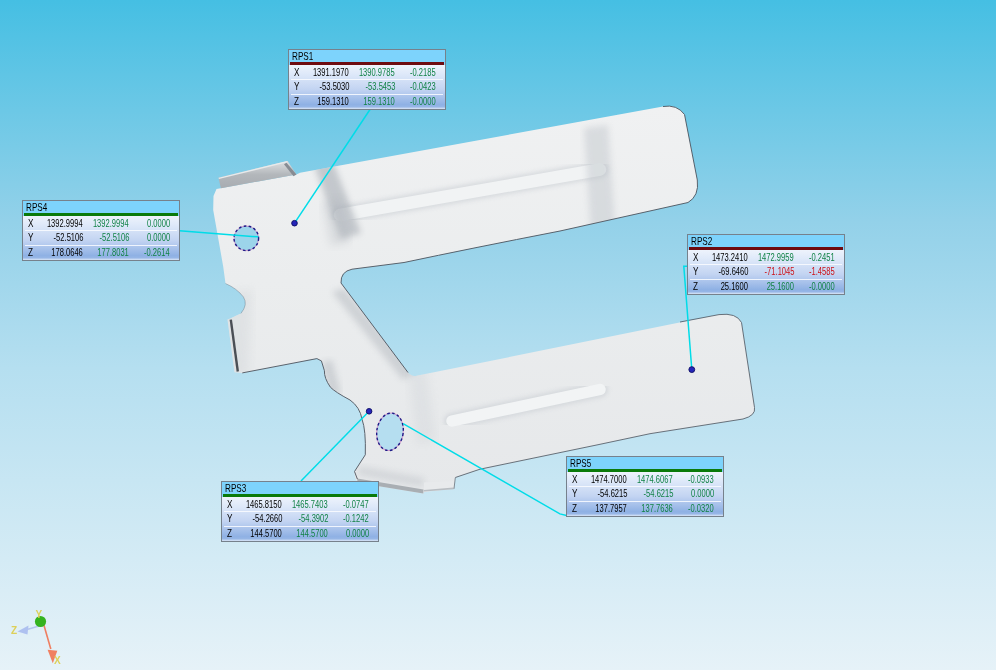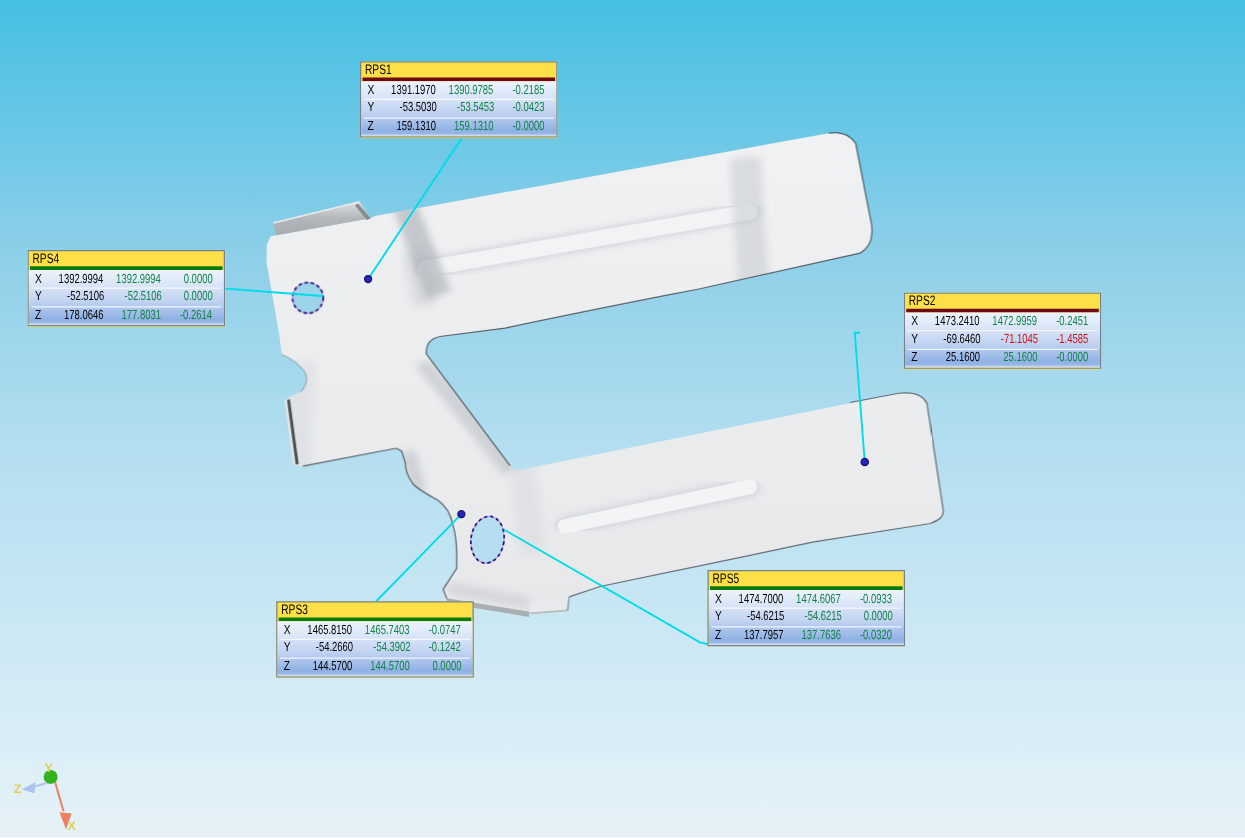--- a/index.html
+++ b/index.html
@@ -1,18 +1,18 @@
 <!DOCTYPE html>
 <html><head>
 <meta charset="utf-8">
 <style>
 html,body{margin:0;padding:0;width:996px;height:670px;overflow:hidden;background:#fff}
 #stage{position:relative;width:996px;height:670px;font-family:"Liberation Sans",sans-serif}
 #scene{position:absolute;left:0;top:0}
-.tbl{position:absolute;width:156px;border:1px solid #76818c;background:#fde047;box-sizing:content-box;z-index:5}
+.tbl{position:absolute;width:156px;border:1px solid #76818c;background:#7dd3fc;box-sizing:content-box;z-index:5}
 .hd{height:12px;line-height:13px;padding-left:3px;font-size:11px;color:#000;letter-spacing:0;transform-origin:0 50%;}
 .hd span{display:inline-block;transform:scaleX(.74);transform-origin:0 50%;}
 .bar{height:3px;margin:0 1px}
 .tbody{position:relative;height:44px;background:linear-gradient(180deg,#eef3fc 0%,#dde8f9 22%,#c3d4f2 55%,#8fb1e4 90%,#96b6e6 95%,#dce7f7 100%)}
 .row{position:relative;height:14px;line-height:15px;font-size:10.5px}
 .row.mid{height:15px}
 .sep{position:absolute;left:2px;right:2px;height:1px;background:rgba(250,252,255,.85)}
 .lab{position:absolute;left:5px;color:#000;transform:scaleX(.78);transform-origin:0 50%}
 .num{position:absolute;transform:scaleX(.72);transform-origin:100% 50%;white-space:pre}
 .c1{right:96px}.c2{right:50px}.c3{right:9px}
@@ -196,21 +196,21 @@
           <span class="lab">Z</span>
           <span class="num c1 k">178.0646</span>
           <span class="num c2 g">177.8031</span>
           <span class="num c3 g">-0.2614</span>
         </div>
   <div class="sep" style="top:14px"></div>
         <div class="sep" style="top:29px"></div>
  </div>
 </div>
 
-<div class="tbl" style="left:723px;top:234px">
+<div class="tbl" style="left:687px;top:234px">
  <div class="hd"><span>RPS2</span></div>
  <div class="bar" style="background:#6e0b10"></div>
  <div class="tbody">
   <div class="row">
           <span class="lab">X</span>
           <span class="num c1 k">1473.2410</span>
           <span class="num c2 g">1472.9959</span>
           <span class="num c3 g">-0.2451</span>
         </div>
   <div class="row mid">

